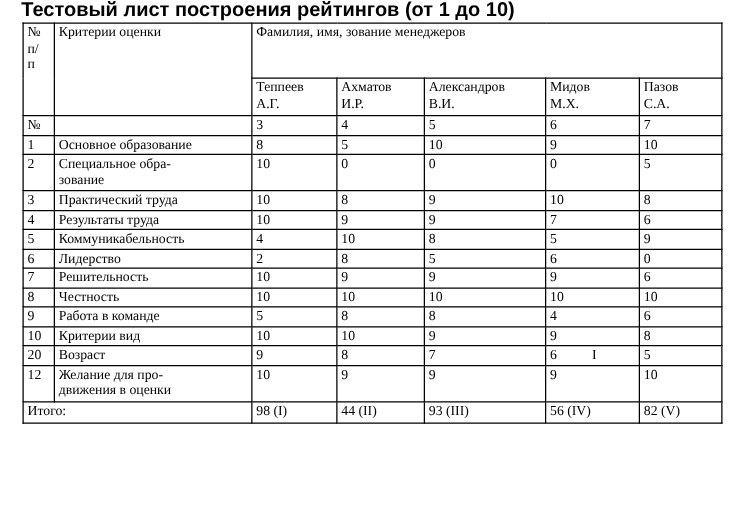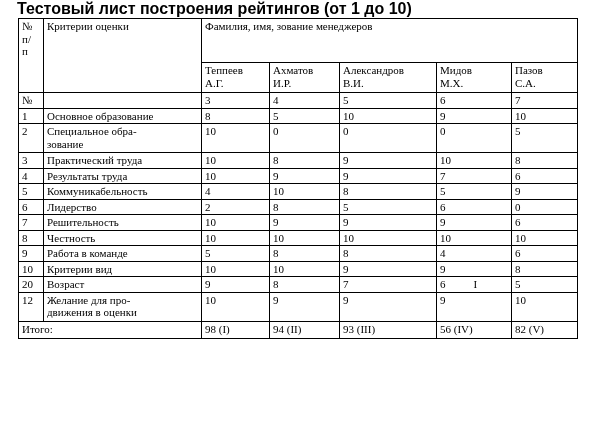--- a/index.html
+++ b/index.html
@@ -228,21 +228,21 @@
 движения в оценки</span></td>
           <td><span class="">10</span></td>
           <td><span class="">9</span></td>
           <td><span class="">9</span></td>
           <td><span class="">9</span></td>
           <td><span class="">10</span></td>
         </tr>
         <tr class="r-total">
           <td colspan="2"><span class="">Итого:</span></td>
           <td class="nowrap"><span class="">98 (I)</span></td>
-          <td class="nowrap"><span class="">94 (II)</span></td>
+          <td class="nowrap"><span class="">44 (II)</span></td>
           <td class="nowrap"><span class="">93 (III)</span></td>
           <td class="nowrap"><span class="">56 (IV)</span></td>
           <td class="nowrap"><span class="">82 (V)</span></td>
         </tr>
       </tbody>
   </table>
 
 </div>
 
 </body></html>

